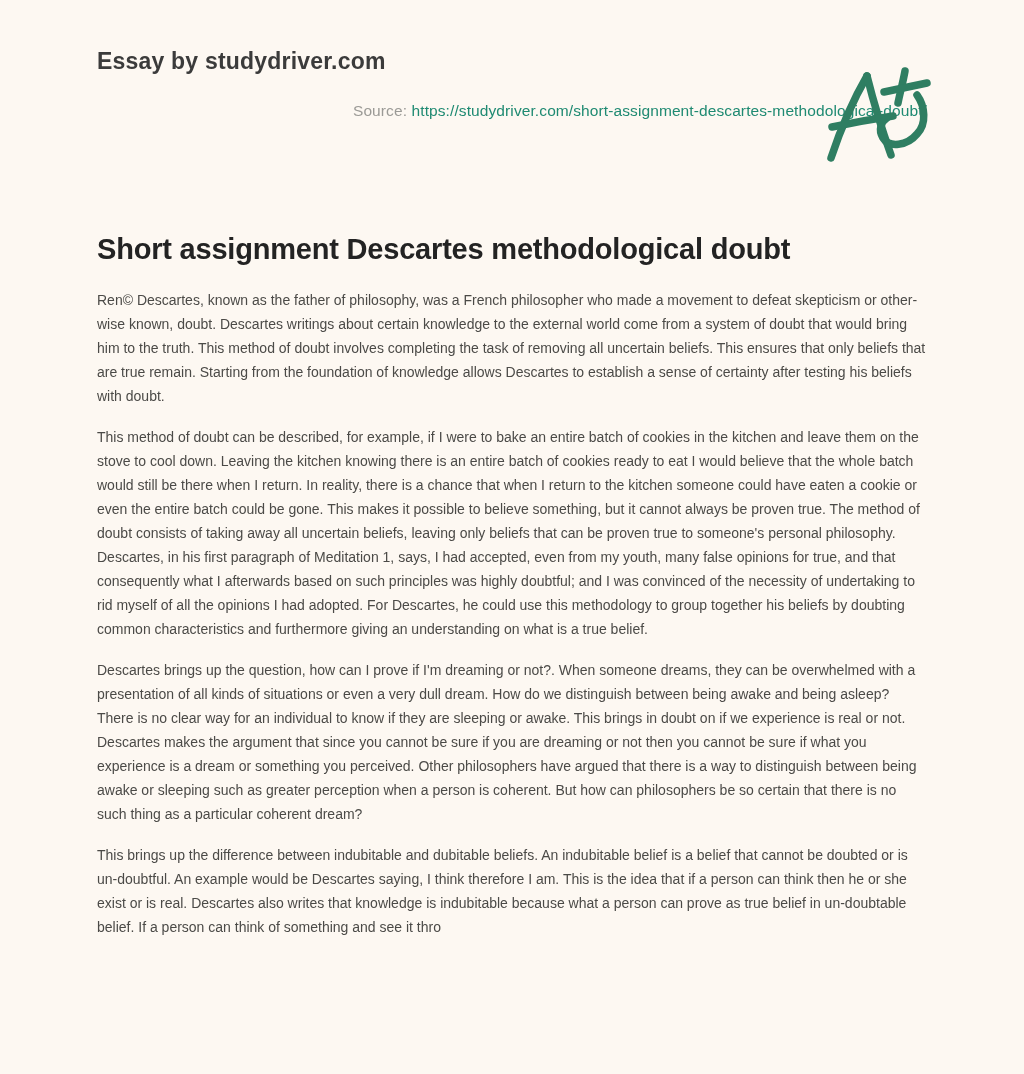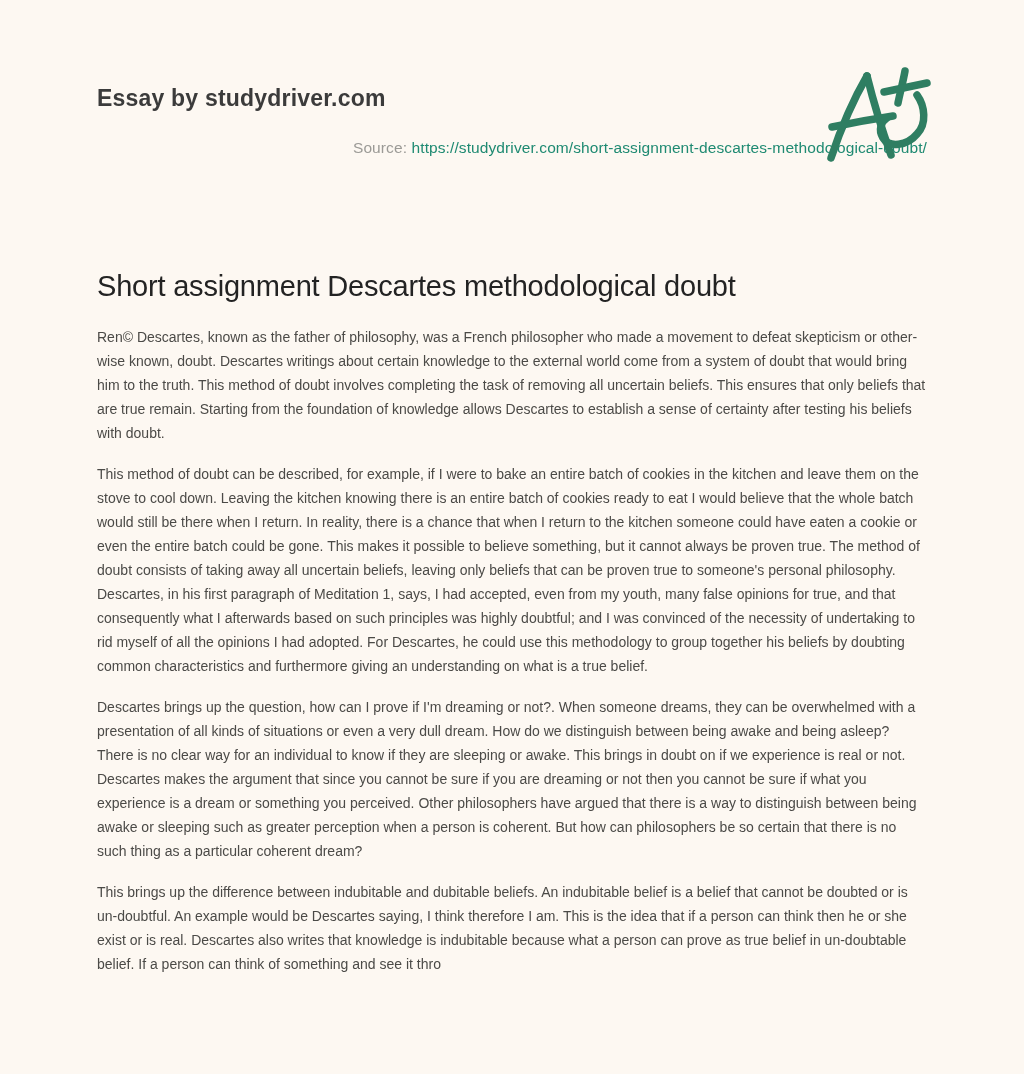--- a/index.html
+++ b/index.html
@@ -10,21 +10,21 @@
     width: 1024px;
     height: 1074px;
     overflow: hidden;
     background: #fdf8f2;
     font-family: "Liberation Sans", sans-serif;
     -webkit-font-smoothing: antialiased;
   }
   .page {
     width: 830px;
     margin: 0 auto;
-    padding-top: 85px;
+    padding-top: 48px;
     position: relative;
   }
   .brand-title {
     margin: 0;
     font-size: 23px;
     font-weight: 700;
     color: #3b3b3b;
     letter-spacing: 0.2px;
   }
   .source-line {
@@ -47,21 +47,21 @@
     color: #2f7e62;
   }
   .logo svg {
     width: 100%;
     height: 100%;
     display: block;
   }
   .essay-title {
     margin: 113px 0 22px 0;
     font-size: 29px;
-    font-weight: 400;
+    font-weight: 700;
     color: #232323;
     letter-spacing: -0.2px;
   }
   .para {
     margin: 0 0 17px 0;
     font-size: 14px;
     line-height: 24px;
     color: #4b4a47;
     text-align: left;
   }

